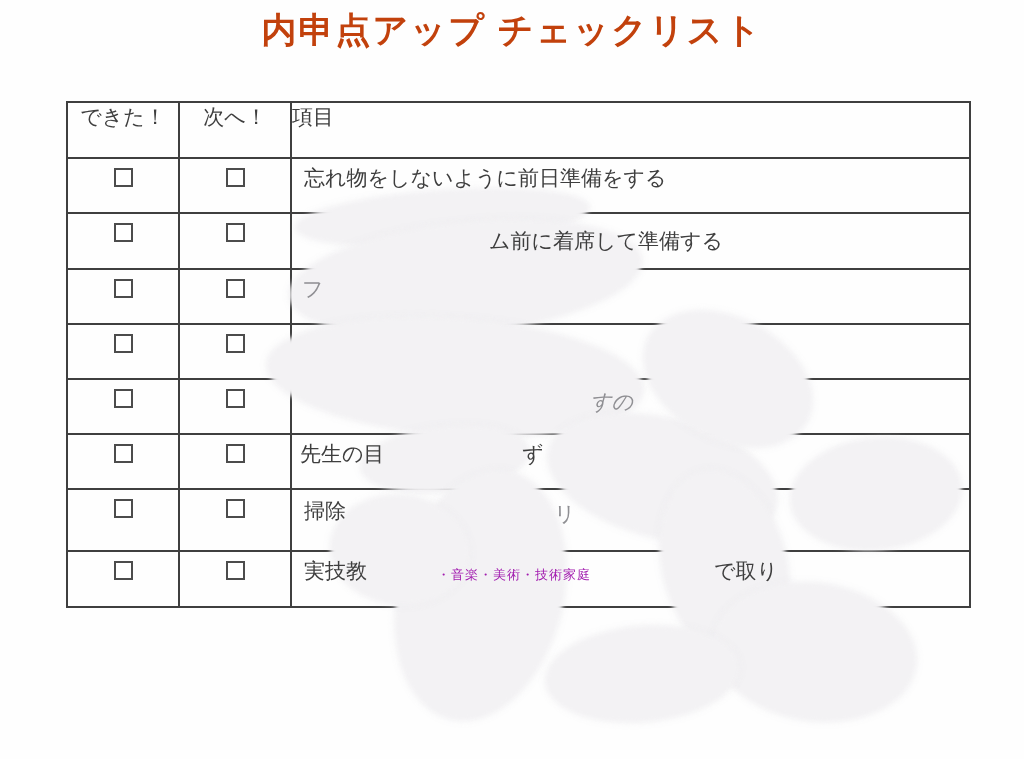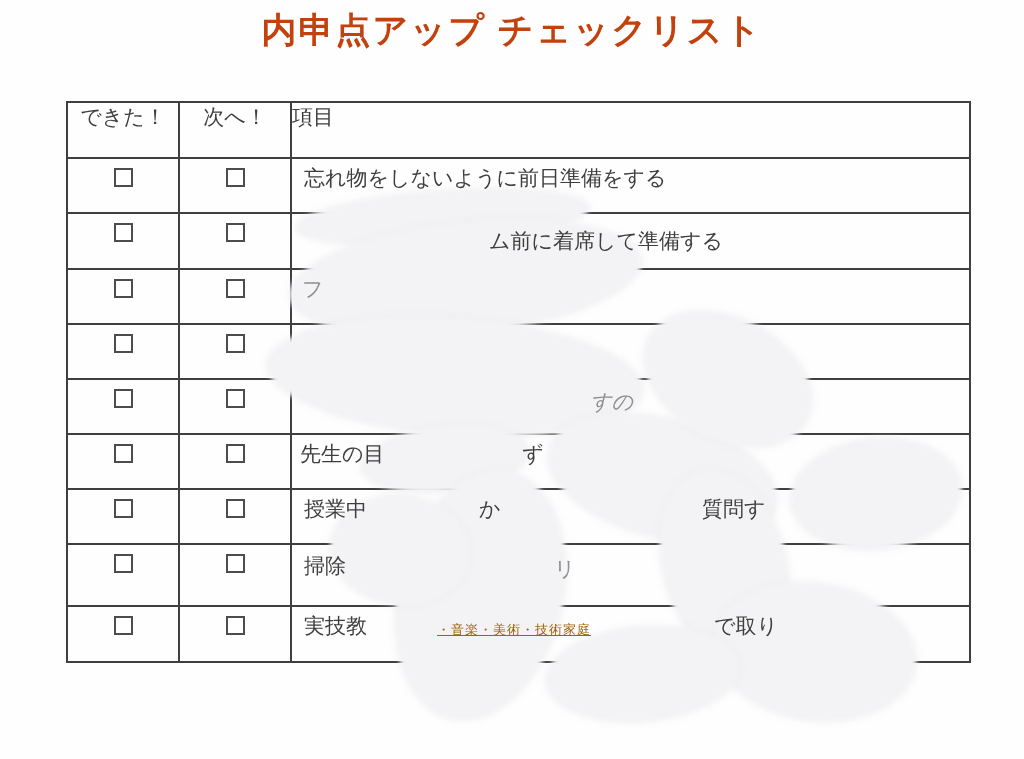--- a/index.html
+++ b/index.html
@@ -58,23 +58,22 @@
   td.item-cell{font-size:21px;}
   .frag{
     position:absolute;
     white-space:nowrap;
     z-index:6;
     top:5px;
   }
   .frag.faint{color:#8f8f93;}
   .frag.small{
     font-size:13px;
-    color:#a16207;
+    color:#a21caf;
     letter-spacing:1px;
-    text-decoration:underline;
   }
 
   
   .blob{
     position:absolute;
     background:#f3f2f4;
     border-radius:50%;
     filter:blur(2px);
     z-index:5;
     box-shadow:0 0 8px rgba(120,120,130,0.06);
@@ -141,29 +140,20 @@
 
     <tr style="height:55px;">
       <td class="cb-cell"><span class="checkbox"></span></td>
       <td class="cb-cell"><span class="checkbox"></span></td>
       <td class="item-cell">
         <span class="frag" style="left:8px;">先生の目</span>
         <span class="frag" style="left:230px;">ず</span>
       </td>
     </tr>
 
-    <tr style="height:55px;">
-      <td class="cb-cell"><span class="checkbox"></span></td>
-      <td class="cb-cell"><span class="checkbox"></span></td>
-      <td class="item-cell">
-        <span class="frag" style="left:12px;">授業中</span>
-        <span class="frag" style="left:187px;">か</span>
-        <span class="frag" style="left:410px;">質問す</span>
-      </td>
-    </tr>
 
 
     <tr style="height:62px;">
       <td class="cb-cell"><span class="checkbox"></span></td>
       <td class="cb-cell"><span class="checkbox"></span></td>
       <td class="item-cell">
         <span class="frag" style="left:12px;top:7px;">掃除</span>
         <span class="frag faint" style="left:262px;top:10px;">リ</span>
       </td>
     </tr>

